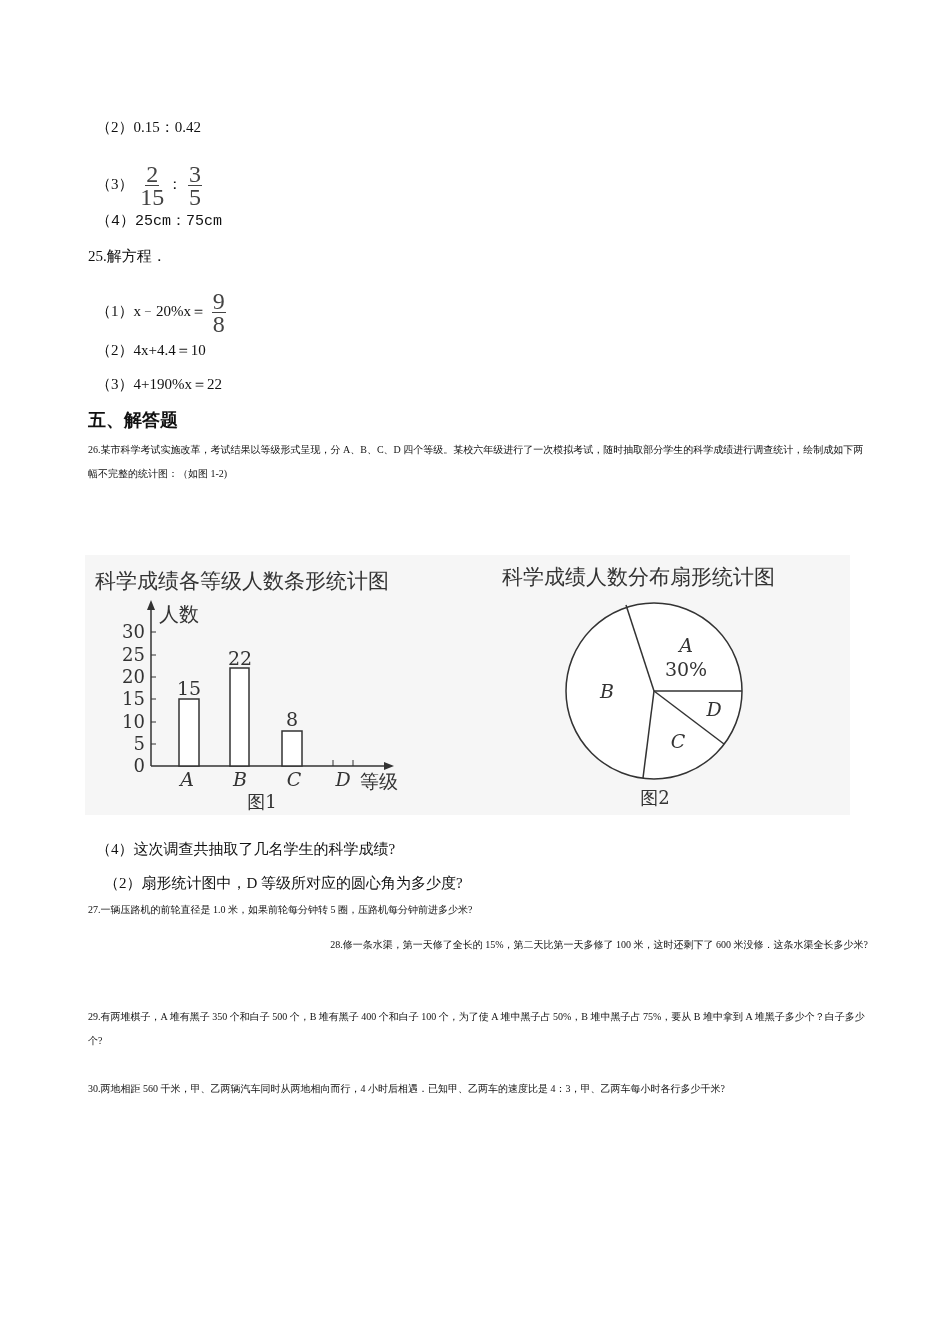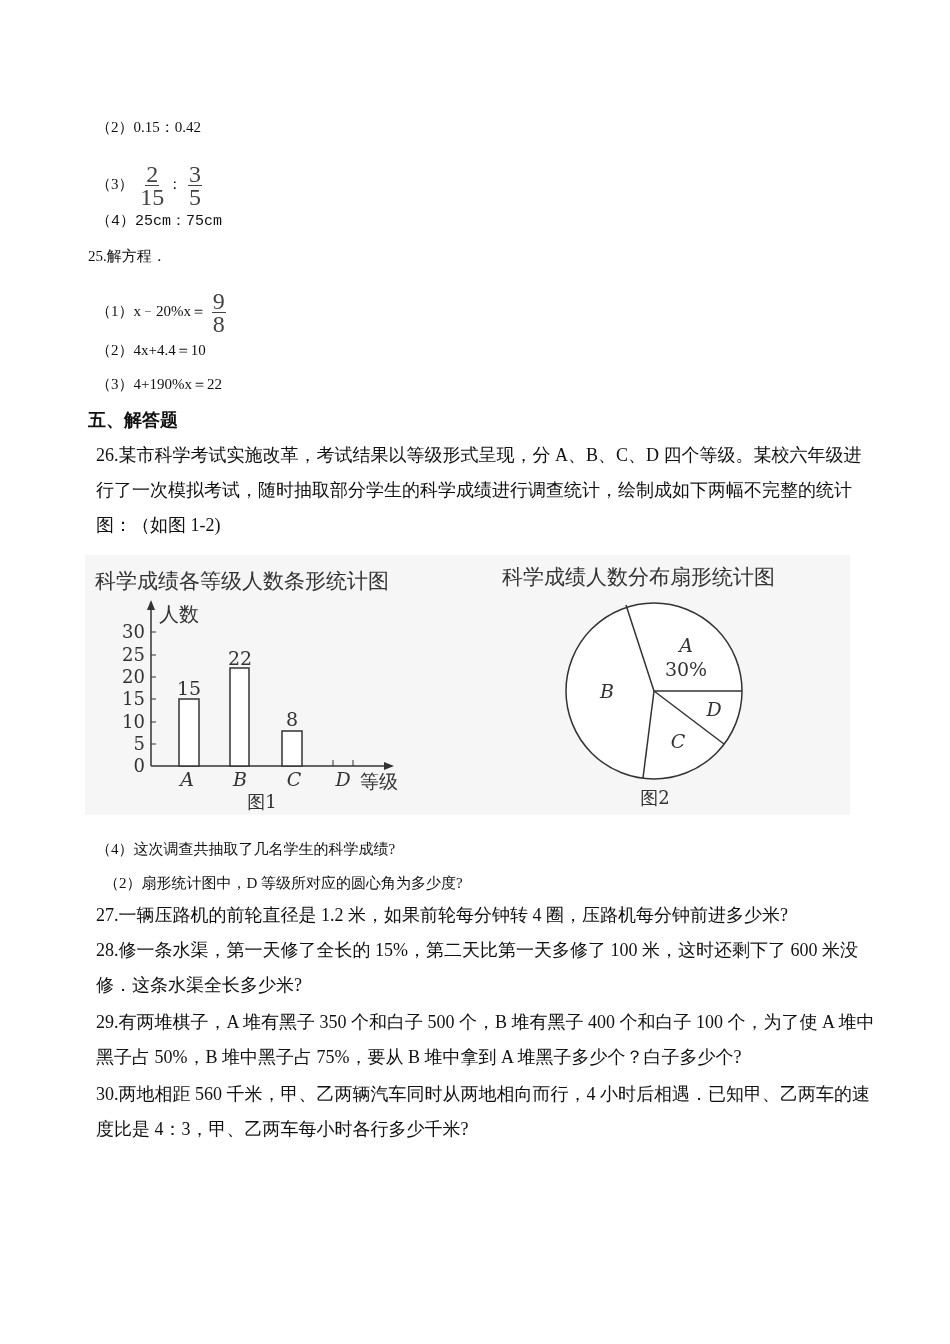--- a/index.html
+++ b/index.html
@@ -6,21 +6,21 @@
   body { width: 950px; height: 1344px; position: relative; overflow: hidden;
          font-family: "Liberation Serif", "DejaVu Serif", serif; color: #111; }
   .line { position: absolute; left: 88px; font-size: 15px; line-height: 20px; white-space: nowrap; }
   .sub { left: 96px; }
   .frac { display: inline-flex; flex-direction: column; align-items: center; vertical-align: middle;
           font-size: 24px; line-height: 22px; color: #444; margin: 0 2px; }
   .frac .num { border-bottom: 1.5px solid #444; padding: 0 1px; }
   .frac .den { padding: 0 1px; }
   .heading { position: absolute; left: 88px; top: 408px; font-size: 18px; font-weight: bold;
              font-family: "DejaVu Sans", "Liberation Sans", sans-serif; }
-  .para { position: absolute; left: 96px; width: 780px; font-size: 18px; line-height: 35px; }
+  .para { position: absolute; left: 88px; width: 780px; font-size: 10px; line-height: 24px; }
   .figure-area { position: absolute; left: 85px; top: 555px; width: 765px; height: 260px; background: #f6f6f6; }
   svg text { font-family: "DejaVu Serif", "Liberation Serif", serif; fill: #333; }
 </style>
 </head>
 <body>
 
 <div class="line sub" style="top:117px;">
   <span>（2）</span><span>0.15：0.42</span>
 </div>
 <div class="line sub" style="top:163px;">
@@ -114,16 +114,16 @@
       <text x="714" y="716" text-anchor="middle">D</text>
     </g>
     <text x="686" y="676" font-size="19" text-anchor="middle">30%</text>
     <text x="655" y="804" font-size="18" text-anchor="middle">图2</text>
   </g>
 </svg>
 
 <div class="line sub" style="top:839px;">（4）这次调查共抽取了几名学生的科学成绩?</div>
 <div class="line sub" style="top:873px;margin-left:8px;">（2）扇形统计图中，D 等级所对应的圆心角为多少度?</div>
 
-<div class="para" style="top:898px;">27.一辆压路机的前轮直径是 1.2 米，如果前轮每分钟转 4 圈，压路机每分钟前进多少米?</div>
-<div class="para" style="top:933px;">28.修一条水渠，第一天修了全长的 15%，第二天比第一天多修了 100 米，这时还剩下了 600 米没修．这条水渠全长多少米?</div>
+<div class="para" style="top:898px;">27.一辆压路机的前轮直径是 1.0 米，如果前轮每分钟转 5 圈，压路机每分钟前进多少米?</div>
+<div class="para" style="top:933px;text-align:right;">28.修一条水渠，第一天修了全长的 15%，第二天比第一天多修了 100 米，这时还剩下了 600 米没修．这条水渠全长多少米?</div>
 <div class="para" style="top:1005px;">29.有两堆棋子，A 堆有黑子 350 个和白子 500 个，B 堆有黑子 400 个和白子 100 个，为了使 A 堆中黑子占 50%，B 堆中黑子占 75%，要从 B 堆中拿到 A 堆黑子多少个？白子多少个?</div>
 <div class="para" style="top:1077px;">30.两地相距 560 千米，甲、乙两辆汽车同时从两地相向而行，4 小时后相遇．已知甲、乙两车的速度比是 4：3，甲、乙两车每小时各行多少千米?</div>
 
 </body></html>

